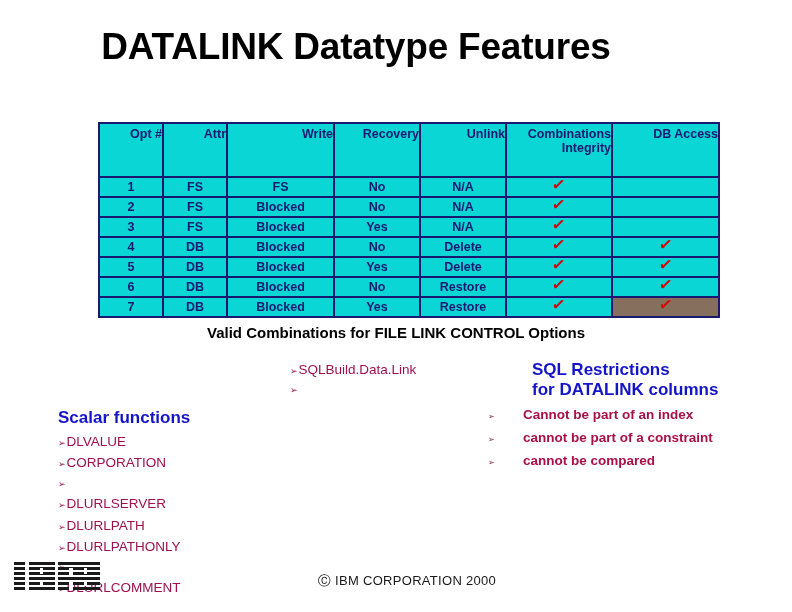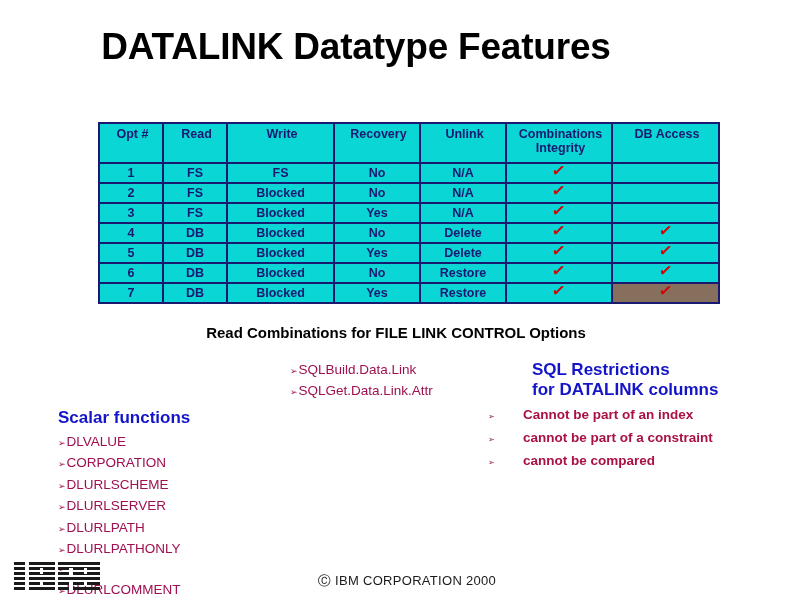--- a/index.html
+++ b/index.html
@@ -45,22 +45,22 @@
     padding: 0;
     margin: 0;
     font-size: 12.5px;
     font-weight: bold;
     color: #191970;
     vertical-align: top;
     line-height: 14px;
     height: 18px;
   }
   #feature-table thead th {
-    text-align: center;
-    padding: 3px 0 0 3px;
+    text-align: right;
+    padding: 3px 0 14px 3px;
     height: 35px;
     vertical-align: top;
     font-weight: bold;
   }
   #feature-table tbody td {
     text-align: center;
     vertical-align: middle;
     height: 18px;
     padding: 0;
   }
@@ -195,21 +195,21 @@
       <col class="col-read">
       <col class="col-write">
     <col class="col-recov">
       <col class="col-unlink">
       <col class="col-ri">
       <col class="col-dba">
   </colgroup>
   <thead>
     <tr>
       <th>Opt #</th>
-      <th>Read</th>
+      <th>Attr</th>
       <th>Write</th>
       <th>Recovery</th>
       <th>Unlink</th>
       <th>
         <span>Combinations</span><br>
         <span>Integrity</span>
       </th>
       <th>DB Access</th>
     </tr>
   </thead>
@@ -273,36 +273,35 @@
         <td class="cell-navy">DB</td>
         <td class="cell-red">Blocked</td>
         <td class="cell-red">Yes</td>
         <td class="cell-navy">Restore</td>
         <td><span class="check">✓</span></td>
         <td class="cell-shade"><span class="check">✓</span></td>
       </tr>
     </tbody>
 </table>
 
-<div id="table-caption">Read Combinations for FILE LINK CONTROL Options</div>
+<div id="table-caption">Valid Combinations for FILE LINK CONTROL Options</div>
 
 <div class="col-block" id="col-scalar">
   <div class="col-heading">Scalar functions</div>
   <ul class="bullet-list" id="scalar-list">
       <li class="bullet-item">
         <span class="bullet-glyph">➢</span>
         <span>DLVALUE</span>
       </li>
       <li class="bullet-item">
         <span class="bullet-glyph">➢</span>
         <span>CORPORATION</span>
       </li>
       <li class="bullet-item">
         <span class="bullet-glyph">➢</span>
-        <span>DLURLSCHEME</span>
       </li>
       <li class="bullet-item">
         <span class="bullet-glyph">➢</span>
         <span>DLURLSERVER</span>
       </li>
       <li class="bullet-item">
         <span class="bullet-glyph">➢</span>
         <span>DLURLPATH</span>
       </li>
       <li class="bullet-item">
@@ -320,21 +319,20 @@
 </div>
 
 <div class="col-block" id="col-cli">
   <ul class="bullet-list" id="cli-list">
       <li class="bullet-item">
         <span class="bullet-glyph">➢</span>
         <span>SQLBuild.Data.Link</span>
       </li>
       <li class="bullet-item">
         <span class="bullet-glyph">➢</span>
-        <span>SQLGet.Data.Link.Attr</span>
       </li>
     </ul>
 </div>
 
 <div class="col-block" id="col-sql">
   <div class="col-heading">
     <span>SQL Restrictions</span><br>
     <span>for DATALINK columns</span>
   </div>
   <ul class="bullet-list" id="sql-restrictions-list">

